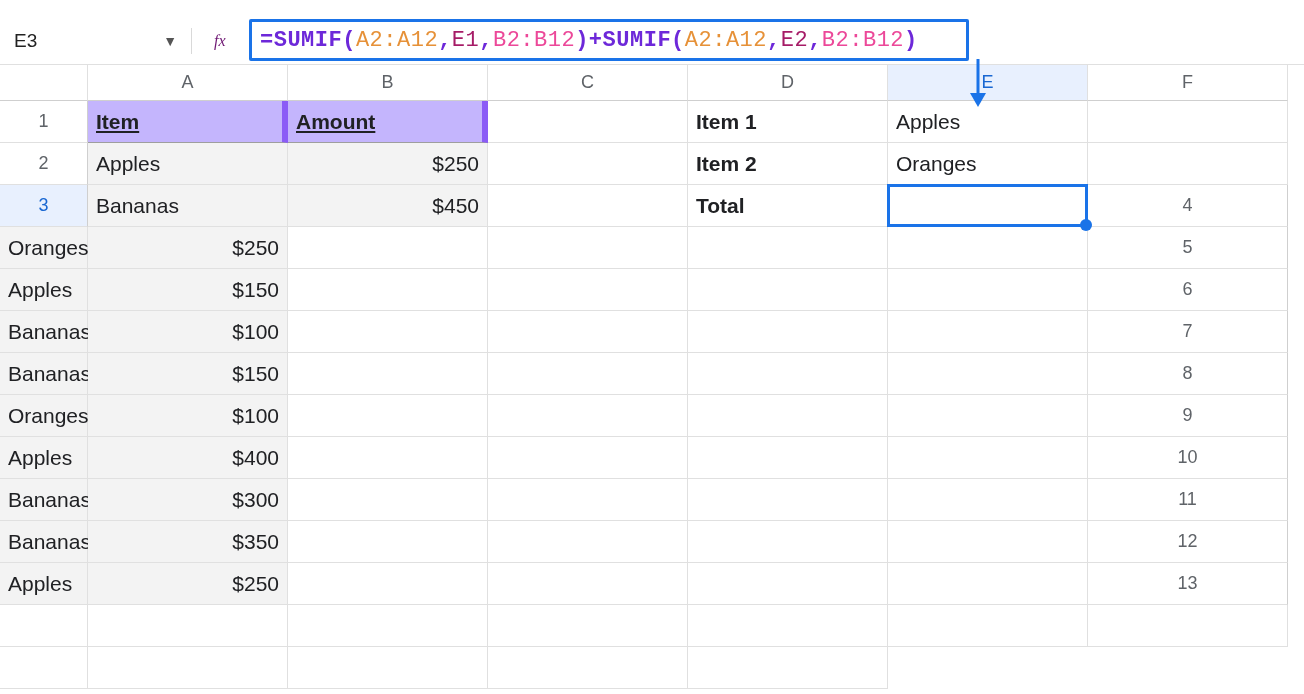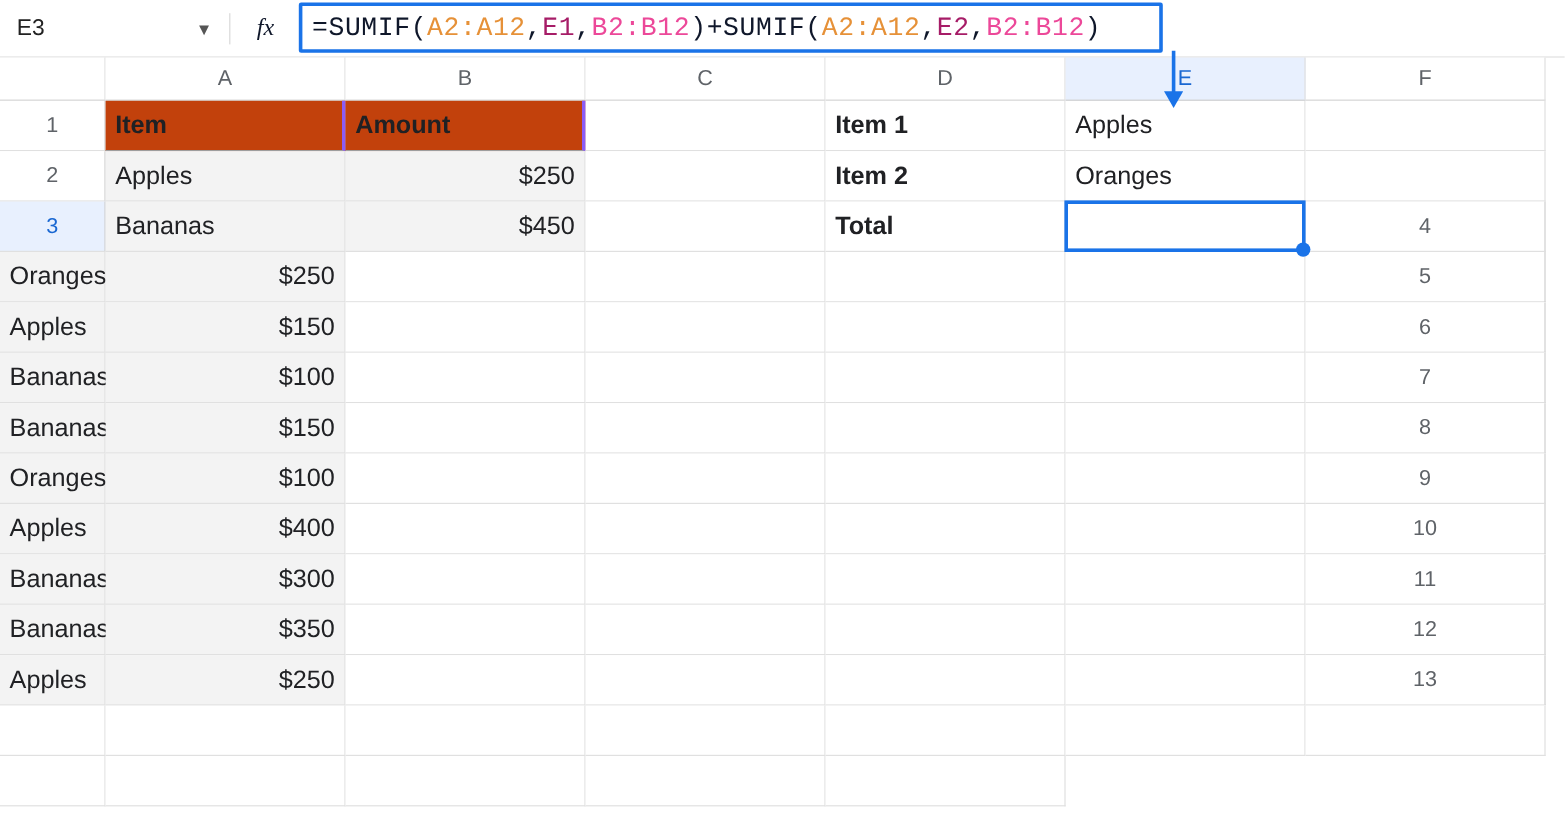--- a/index.html
+++ b/index.html
@@ -14,20 +14,21 @@
   }
 
   
   .formula-bar {
     display: flex;
     align-items: center;
     height: 48px;
     border-bottom: 1px solid #e0e0e0;
     padding: 0 8px;
     gap: 8px;
+    margin-top: 17px;
   }
   .name-box-wrap {
     display: flex;
     align-items: center;
     width: 175px;
     height: 100%;
     padding-left: 6px;
   }
   .name-box {
     font-size: 19px;
@@ -40,22 +41,22 @@
     padding: 0 6px;
   }
   .vline {
     width: 1px;
     height: 26px;
     background: #d9d9d9;
   }
   .fx {
     font-style: italic;
     font-family: "Times New Roman", serif;
-    color: #0f172a;
-    font-size: 20px;
+    color: #701a75;
+    font-size: 16px;
     padding: 0 10px 0 14px;
     width: 44px;
   }
   .formula-input-wrap {
     position: relative;
     flex: 1;
     height: 100%;
     display: flex;
     align-items: center;
   }
@@ -68,21 +69,21 @@
     border-radius: 2px;
     pointer-events: none;
   }
   .formula-text {
     font-family: "Consolas","Courier New",monospace;
     font-size: 22px;
     letter-spacing: 0.5px;
     white-space: pre;
     padding-left: 8px;
   }
-  .tok-plain { color: #0f172a; }
+  .tok-plain { color: #6d28d9; font-weight: bold; }
   .tok-orange { color: #E69138; }
   .tok-purple { color: #A61C67; }
   .tok-cyan   { color: #ec4899; }
 
   
   .sheet {
     position: relative;
     display: grid;
     grid-template-columns: 88px 200px 200px 200px 200px 200px 200px;
     font-size: 21px;
@@ -136,24 +137,25 @@
     border-right: 1px solid #e0e0e0;
     border-bottom: 1px solid #e0e0e0;
     display: flex;
     align-items: center;
     padding: 0 8px;
     background: #fff;
   }
   .cell.right { justify-content: flex-end; }
   .cell.bold  { font-weight: 700; }
   .cell.header-cell {
-    background: #c2410c;
+    background: #c4b5fd;
     font-weight: 700;
-    border-right: 3px solid #8b5cf6;
+    border-right: 6px solid #8b5cf6;
     border-bottom: 1px solid #9e9e9e;
+    text-decoration: underline;
   }
   .cell.data-row {
     background: #f3f3f3;
   }
 
   
   .selection {
     position: absolute;
     border: 3px solid #1a73e8;
     pointer-events: none;

